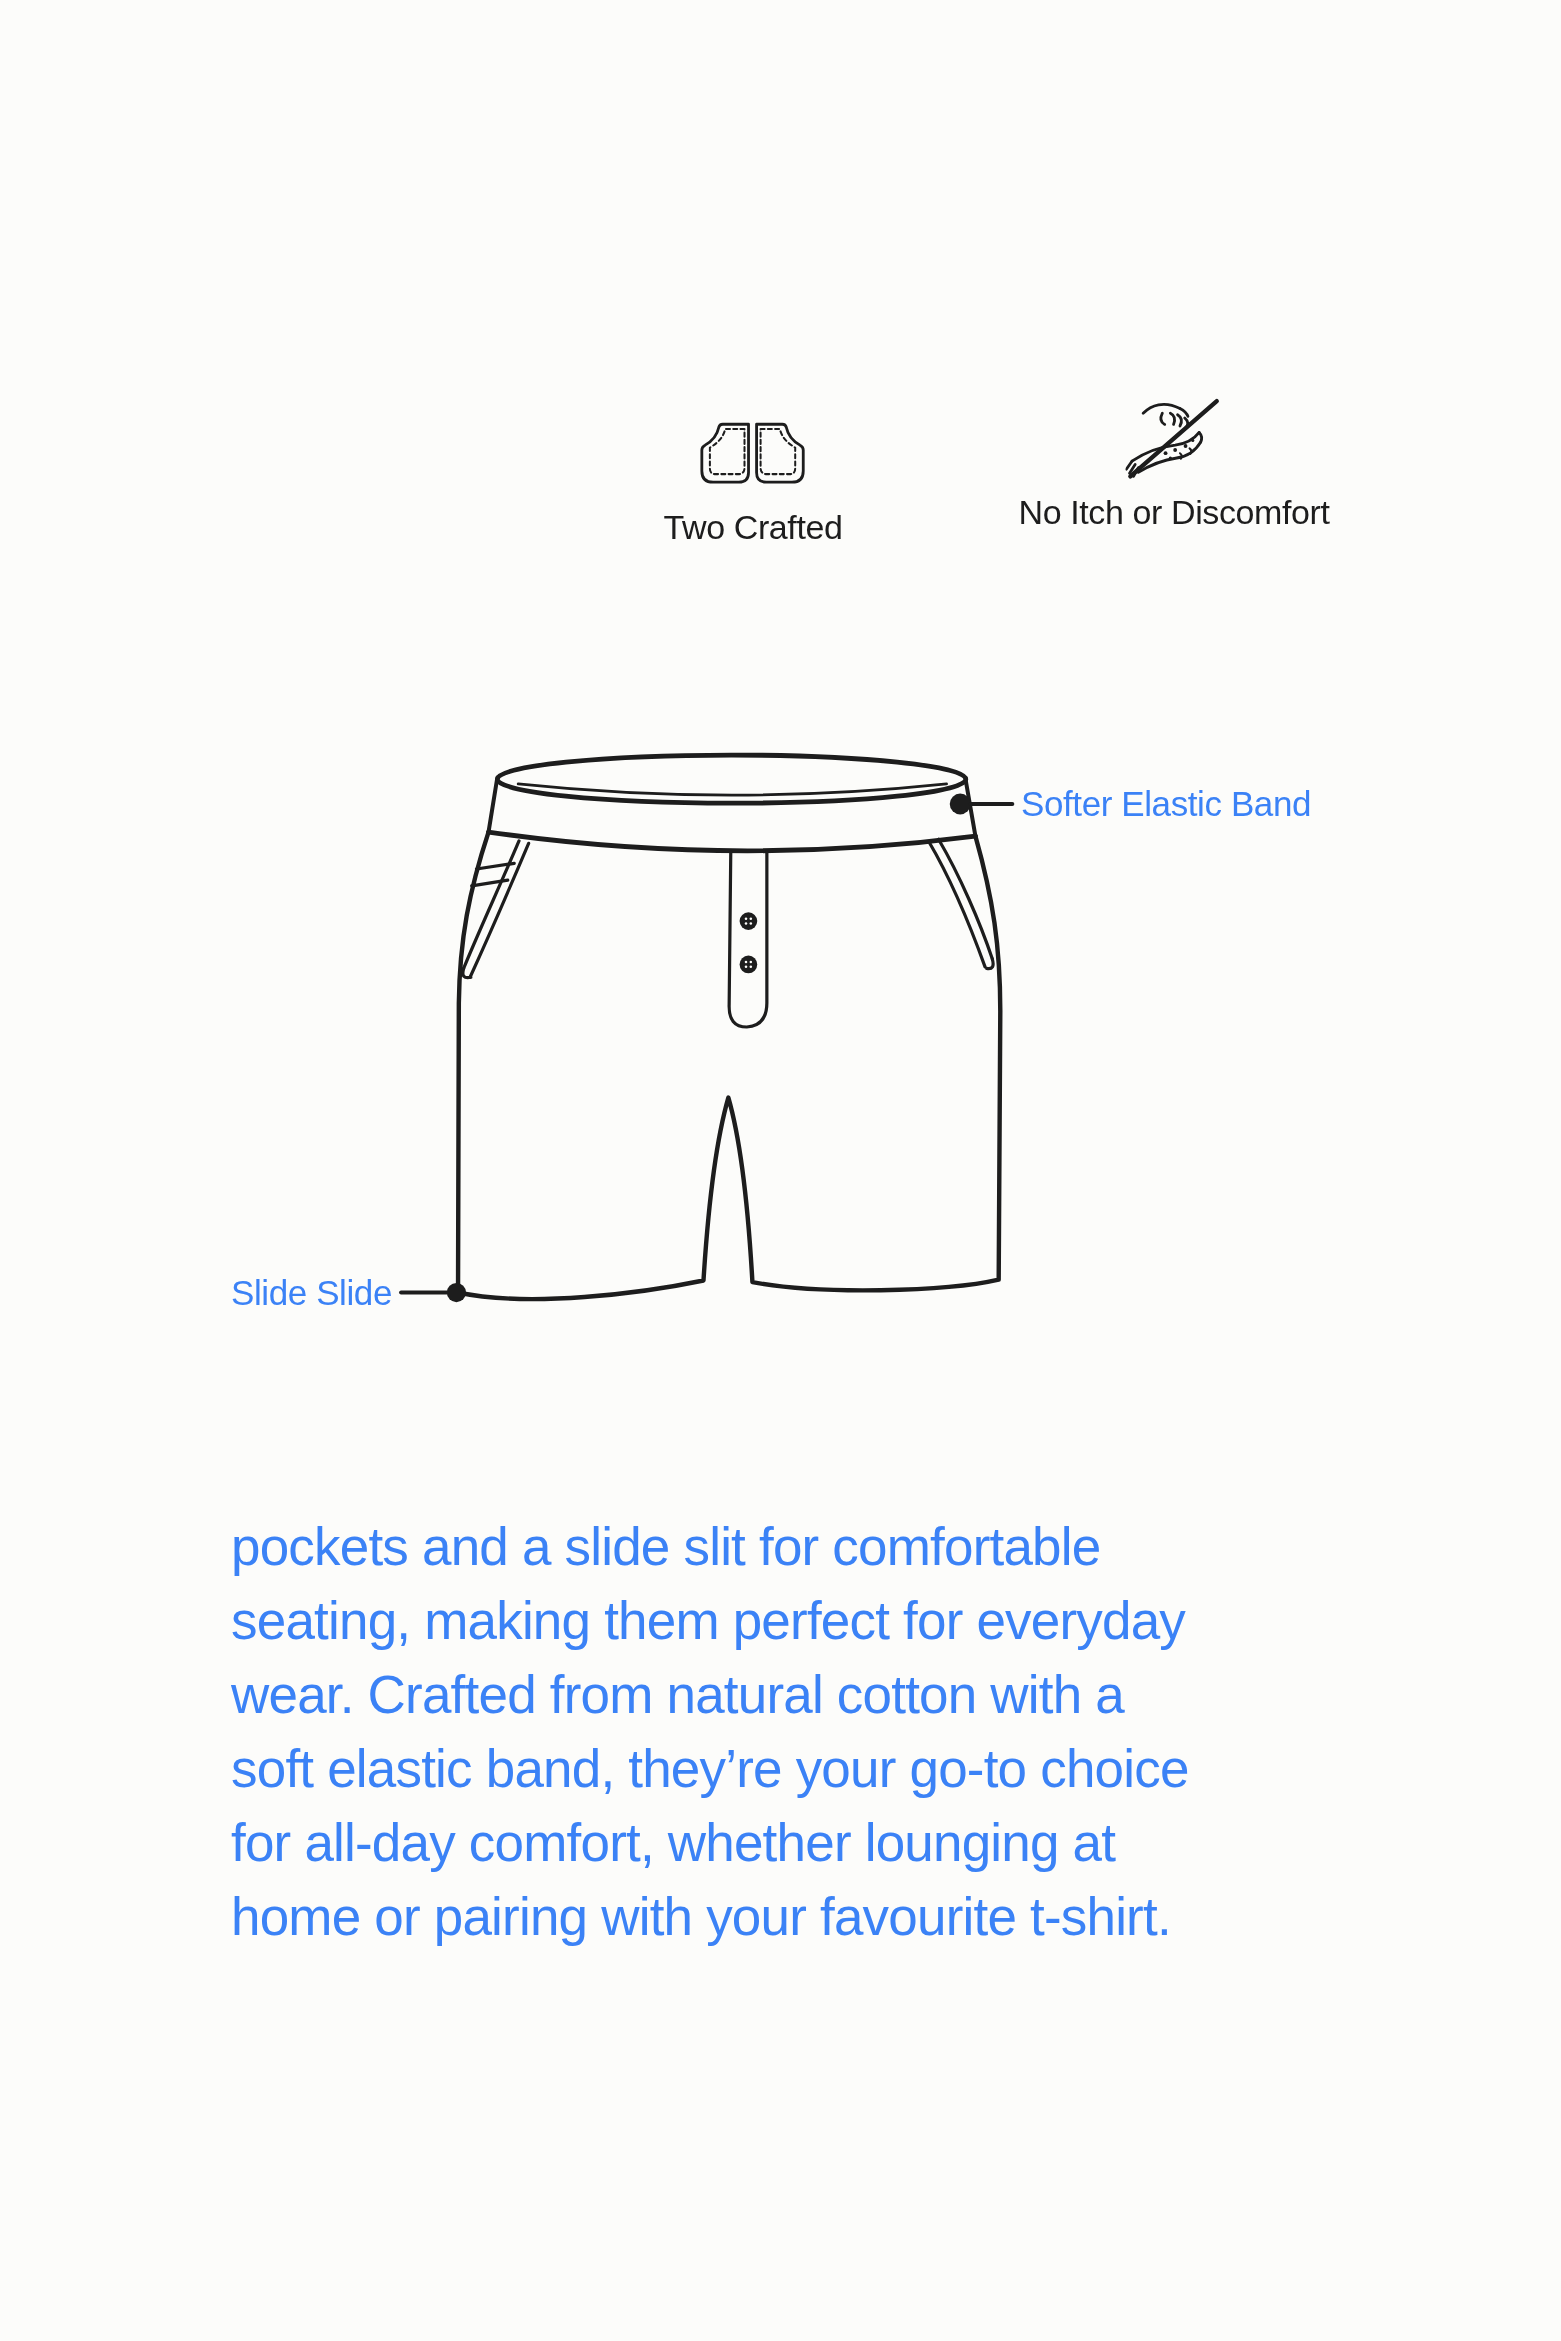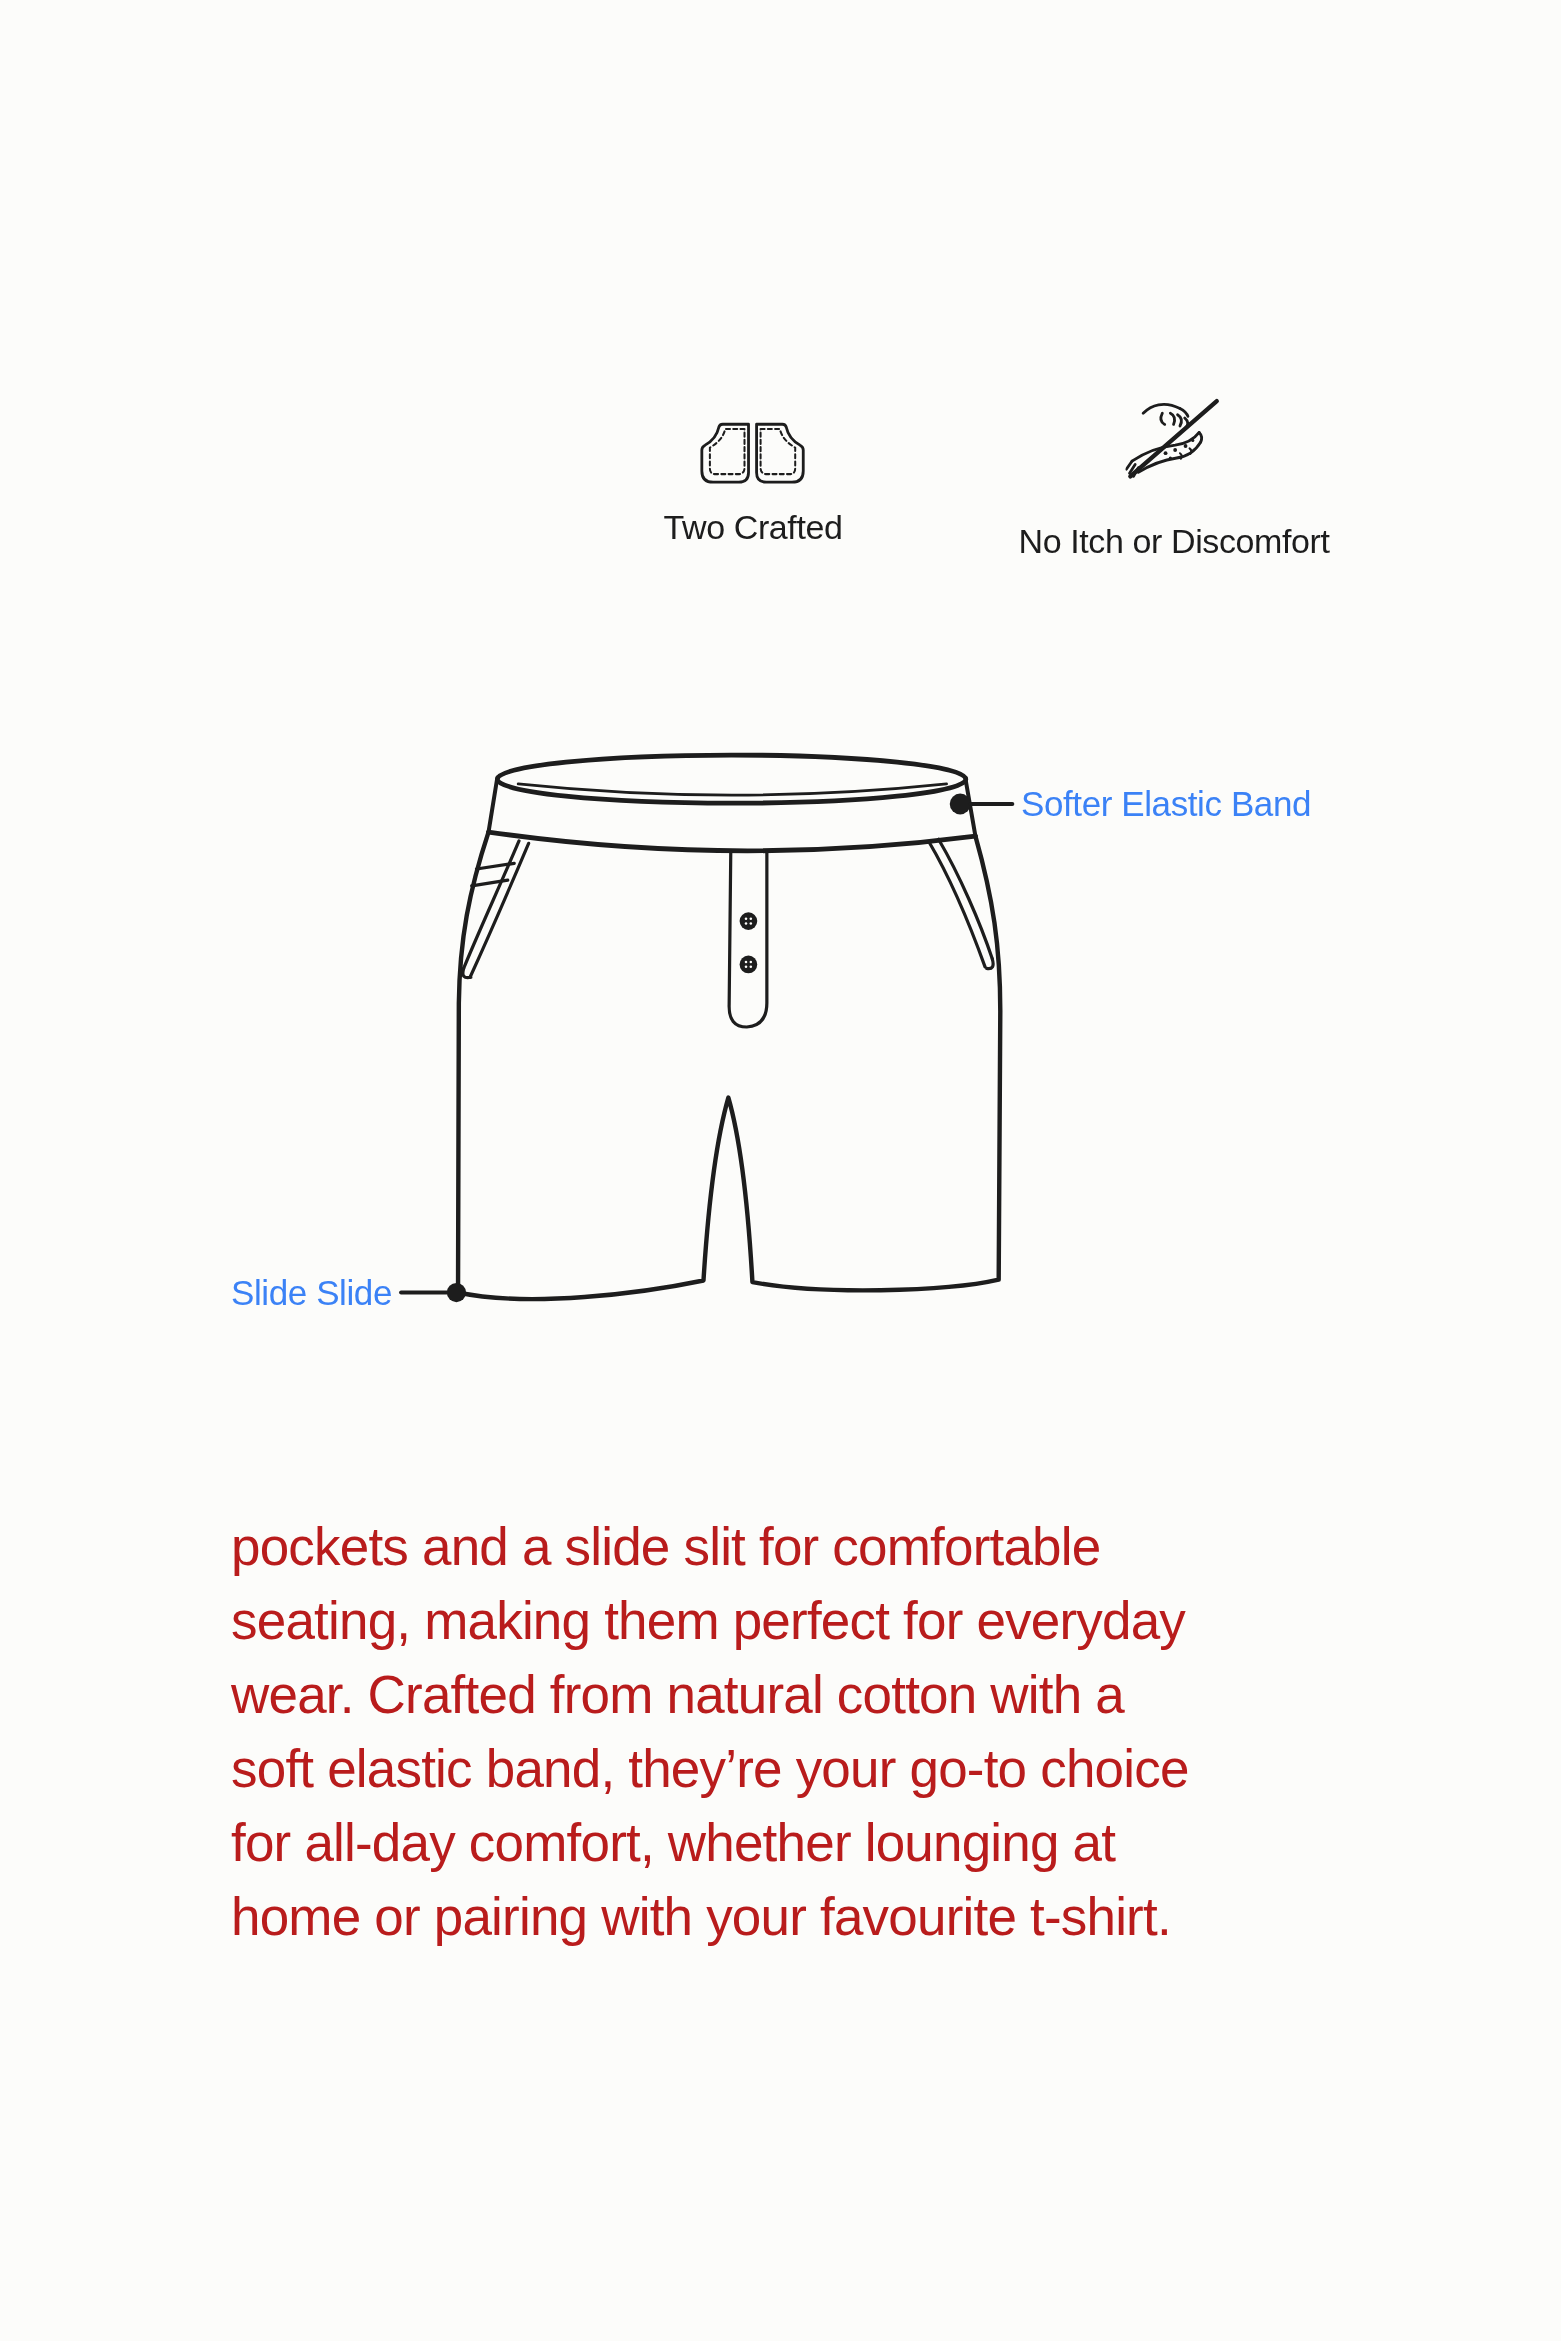--- a/index.html
+++ b/index.html
@@ -20,38 +20,38 @@
   }
   .feature .icon-box{
     height:95px;display:flex;align-items:flex-end;justify-content:center;
   }
   .feature .feature-label{
     font-size:34px;line-height:35px;letter-spacing:-0.4px;
     white-space:nowrap;color:#1d1d1d;
   }
   .feature-1{left:315px;top:390px;}
   .feature-2{left:753px;top:392px;}
-  .feature-3{left:1174px;top:387px;gap:29px;}
+  .feature-3{left:1174px;top:387px;}
   .feature-1 .feature-label{margin-top:9.6px;}
   .feature-2 .feature-label{margin-top:22.5px;}
   .feature-3 .feature-label{margin-top:13px;}
   
   .diagram-svg{position:absolute;left:0;top:706px;}
   .anno{
     position:absolute;
     font-size:35px;line-height:42px;letter-spacing:-0.4px;
     white-space:nowrap;color:#3b82f6;
   }
   .anno-elastic{left:1021px;top:783px;}
   .anno-slit{left:167px;top:1272px;width:225px;text-align:right;}
   
   .description{
     position:absolute;left:231px;top:1510px;width:1139px;
     font-size:53px;line-height:74px;letter-spacing:-0.8px;
-    white-space:pre-line;color:#b91c1c;
+    white-space:pre-line;color:#3b82f6;
   }
   svg .ln{fill:none;stroke:#1d1d1d;stroke-linecap:round;stroke-linejoin:round;}
 </style>
 </head>
 <body>
 
 <div class="canvas">
 
 
   <div class="feature feature-2">

